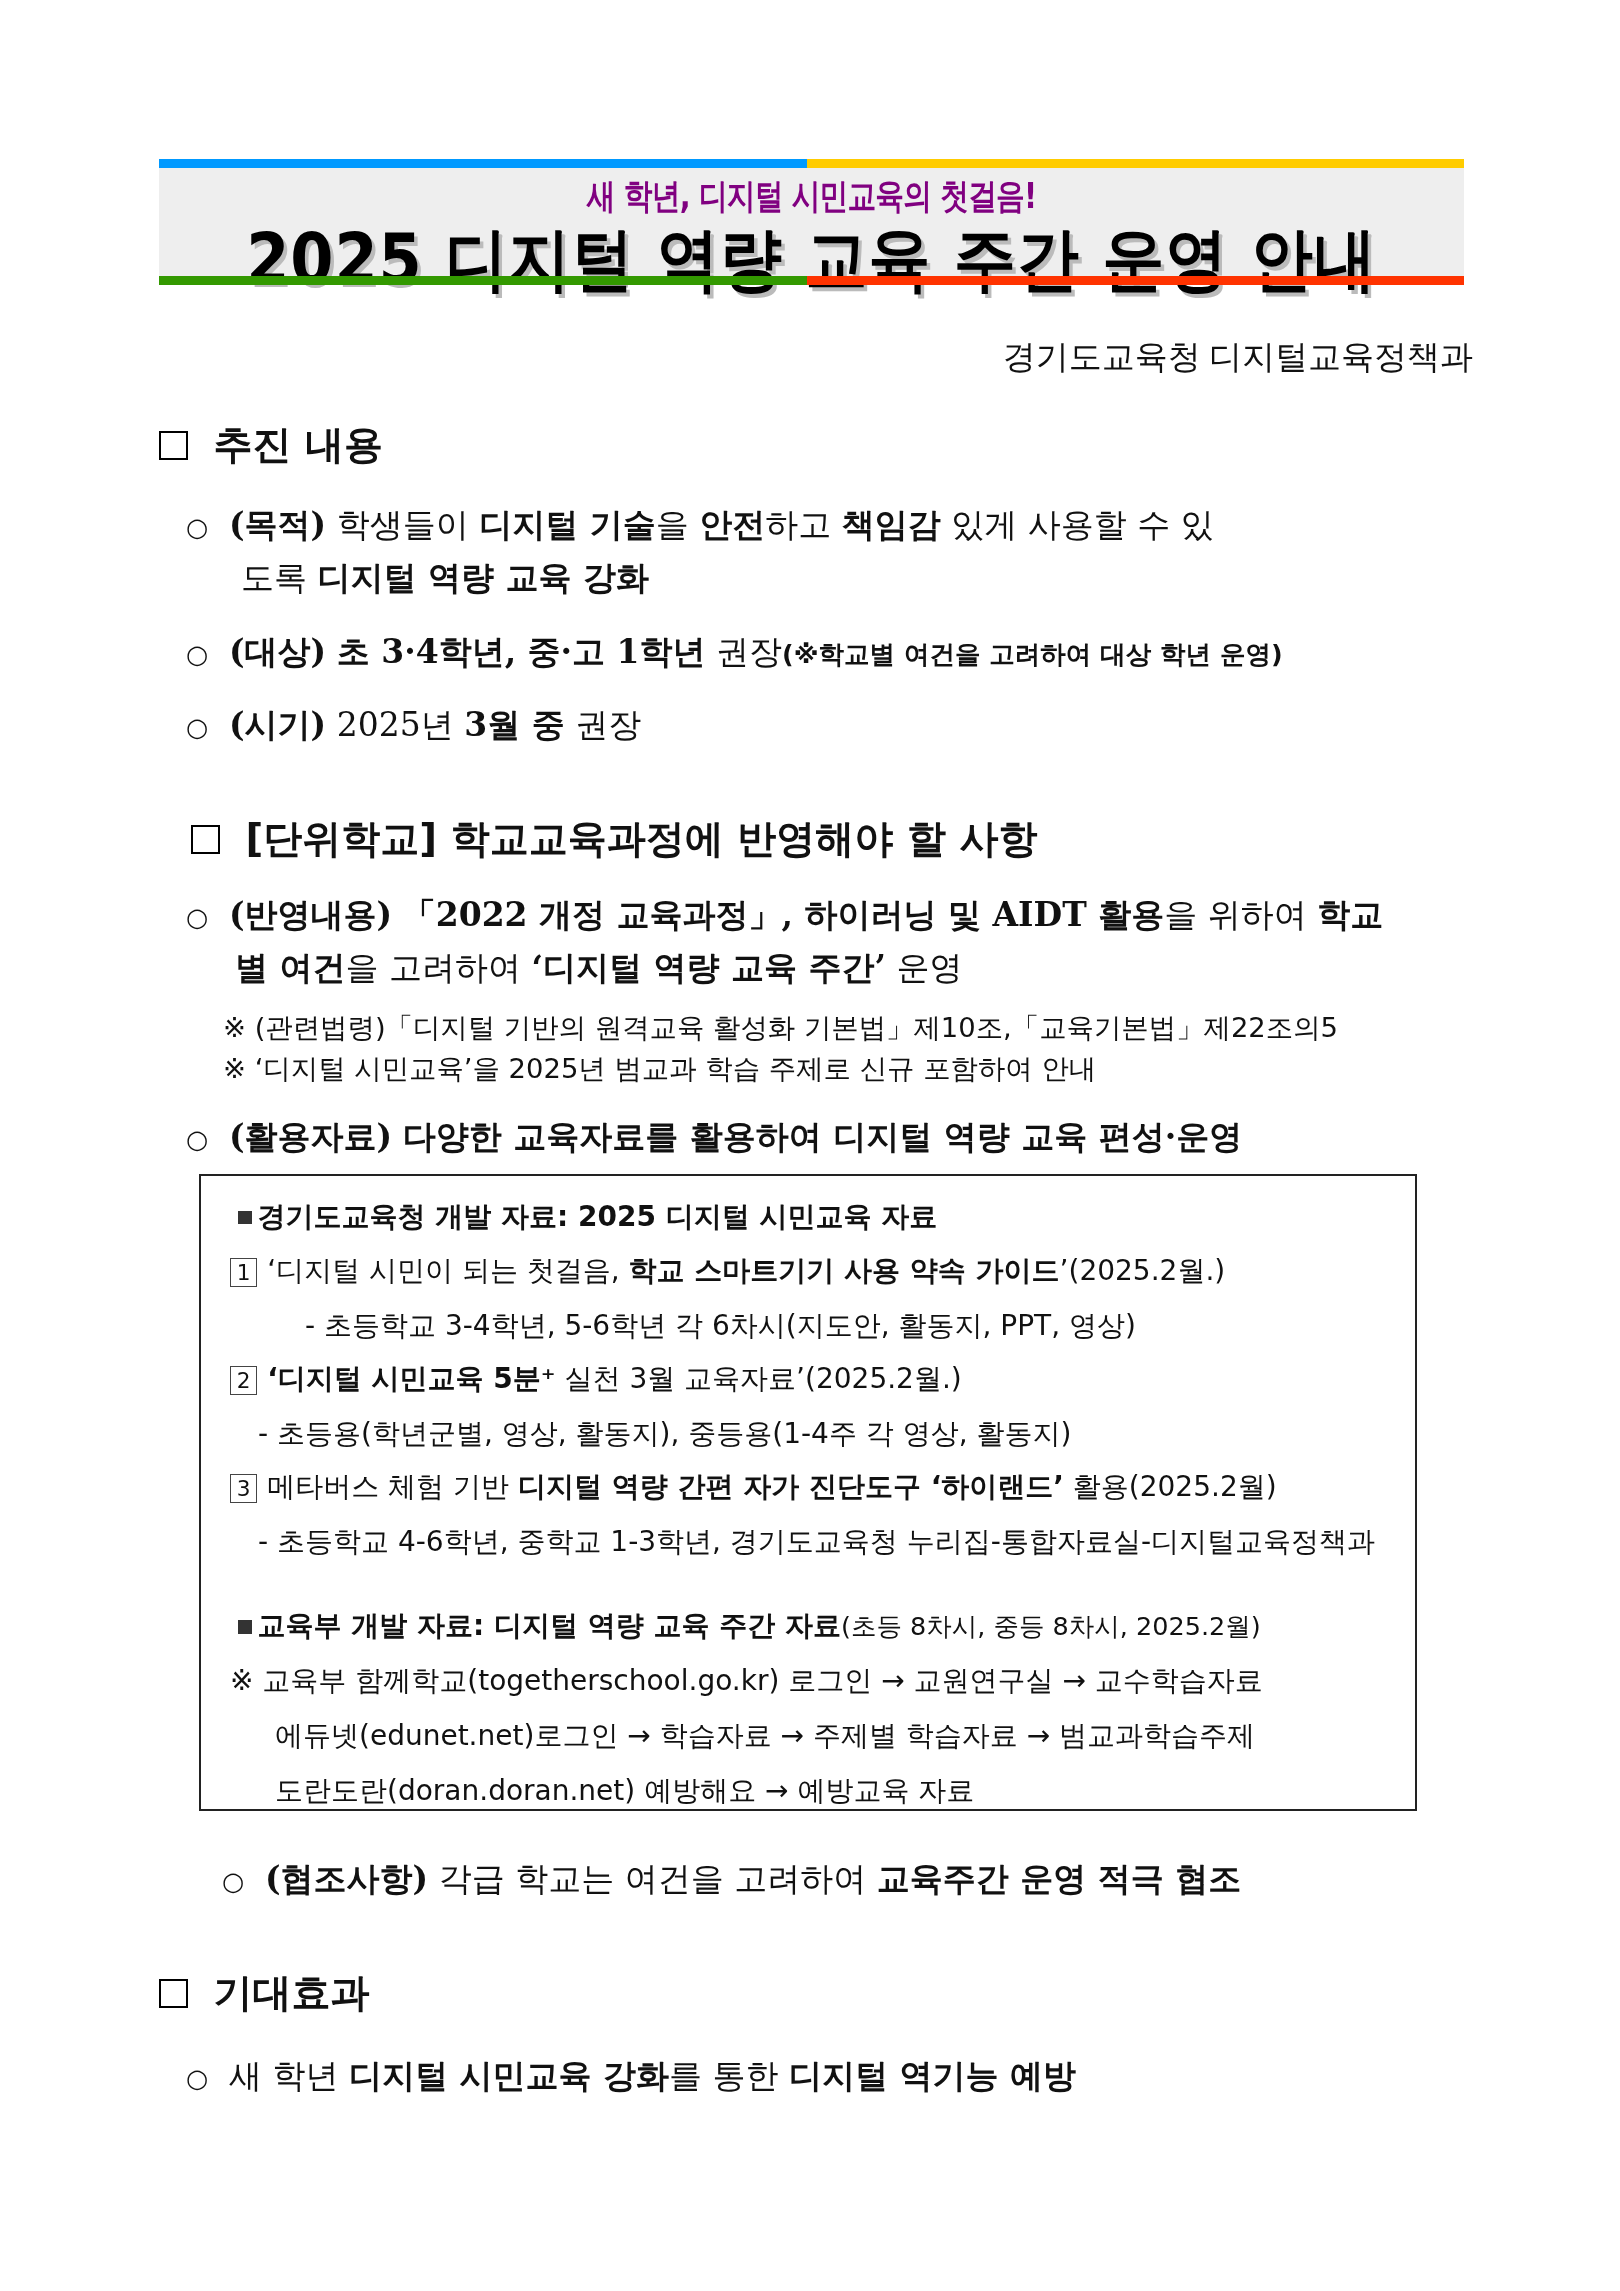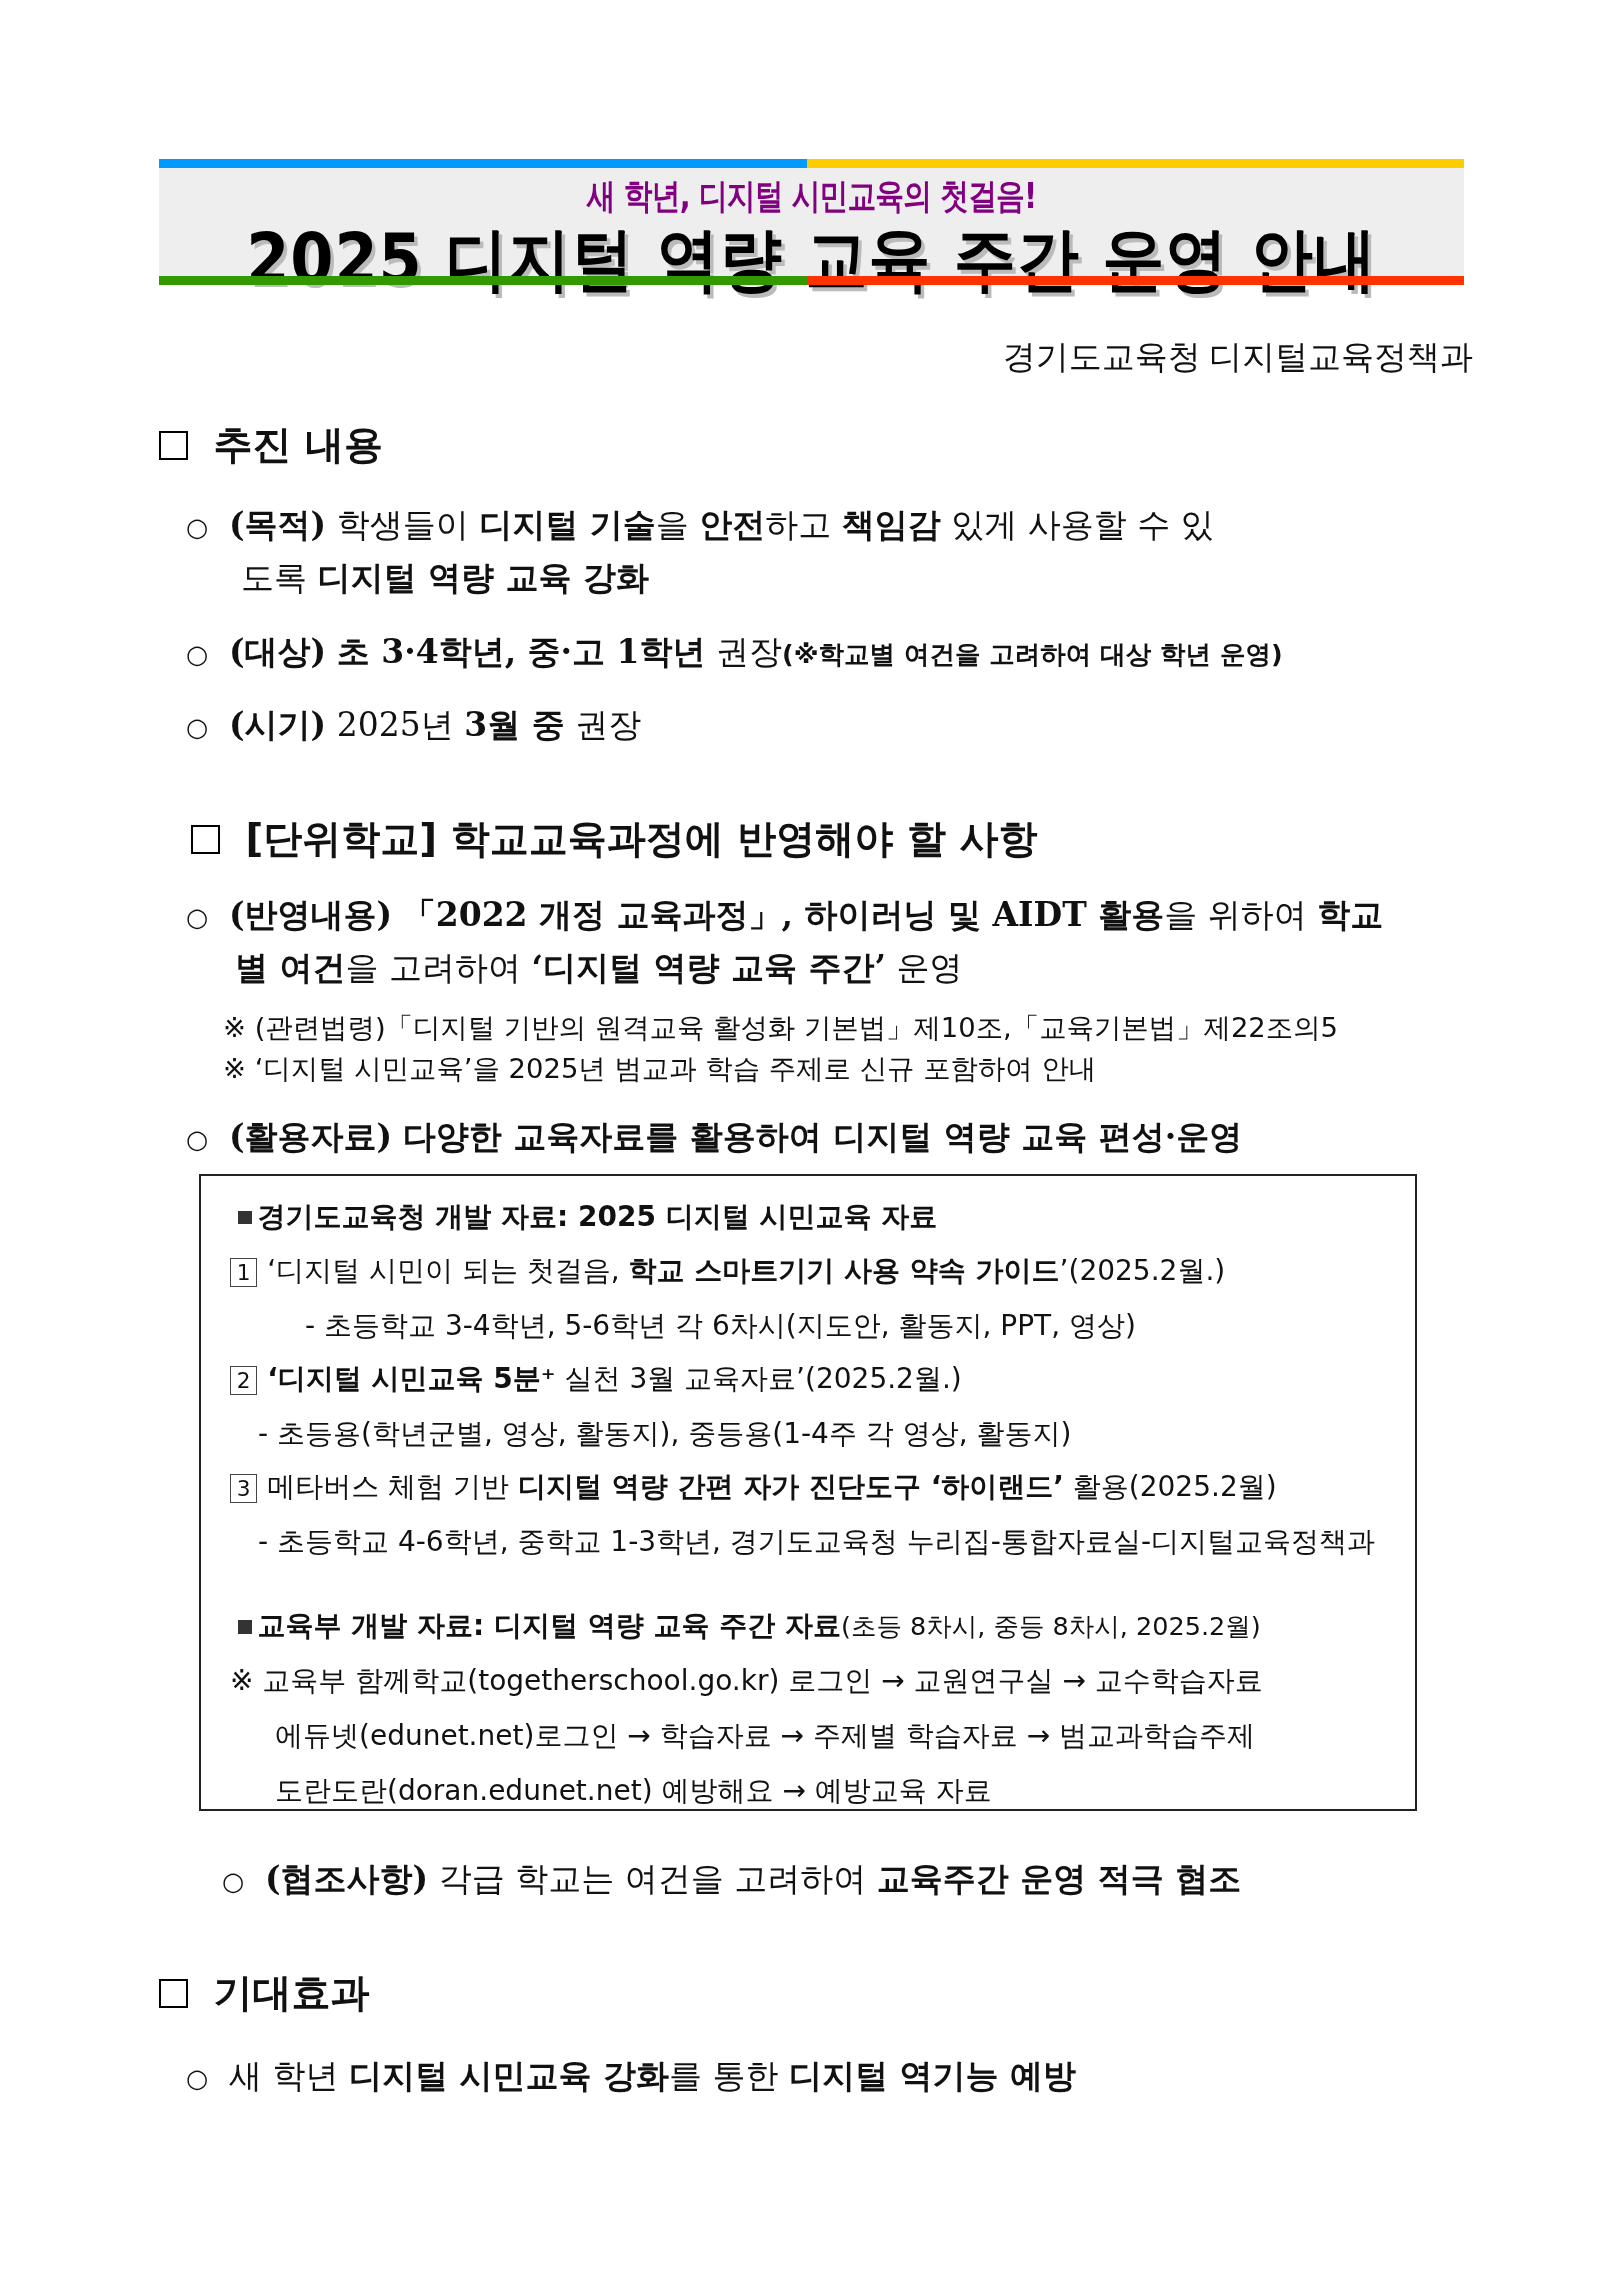--- a/index.html
+++ b/index.html
@@ -113,21 +113,21 @@
   <div class="ln" style="top:292px; left:29px;">
     <span class="num">3</span><span>메타버스 체험 기반 </span><span class="b">디지털 역량 간편 자가 진단도구 ‘하이랜드’</span><span> 활용(2025.2월)</span>
   </div>
   <div class="ln" style="top:347px; left:57px;">- 초등학교 4-6학년, 중학교 1-3학년, 경기도교육청 누리집-통합자료실-디지털교육정책과</div>
 
   <div class="ln" style="top:431px; left:37px;">
     <span class="sq"></span><span class="b">교육부 개발 자료: 디지털 역량 교육 주간 자료</span><span style="font-size:25.5px;">(초등 8차시, 중등 8차시, 2025.2월)</span>
   </div>
   <div class="ln" style="top:486px; left:29px;">※ 교육부 함께학교(togetherschool.go.kr) 로그인 → 교원연구실 → 교수학습자료</div>
   <div class="ln" style="top:541px; left:74px;">에듀넷(edunet.net)로그인 → 학습자료 → 주제별 학습자료 → 범교과학습주제</div>
-  <div class="ln" style="top:596px; left:74px;">도란도란(doran.edunet.net) 예방해요 → 예방교육 자료</div>
+  <div class="ln" style="top:596px; left:74px;">도란도란(doran.doran.net) 예방해요 → 예방교육 자료</div>
 </div>
 
 <div class="abs item" style="top:1852px;margin-left:36px;">
   <span class="bul">○</span><span class="b">(협조사항)</span><span> 각급 학교는 여건을 고려하여 </span><span class="b">교육주간 운영 적극 협조</span>
 </div>
 
 <div class="abs sec" style="top:1966px;">
   <span class="box"></span>
   <span>기대효과</span>
 </div>

